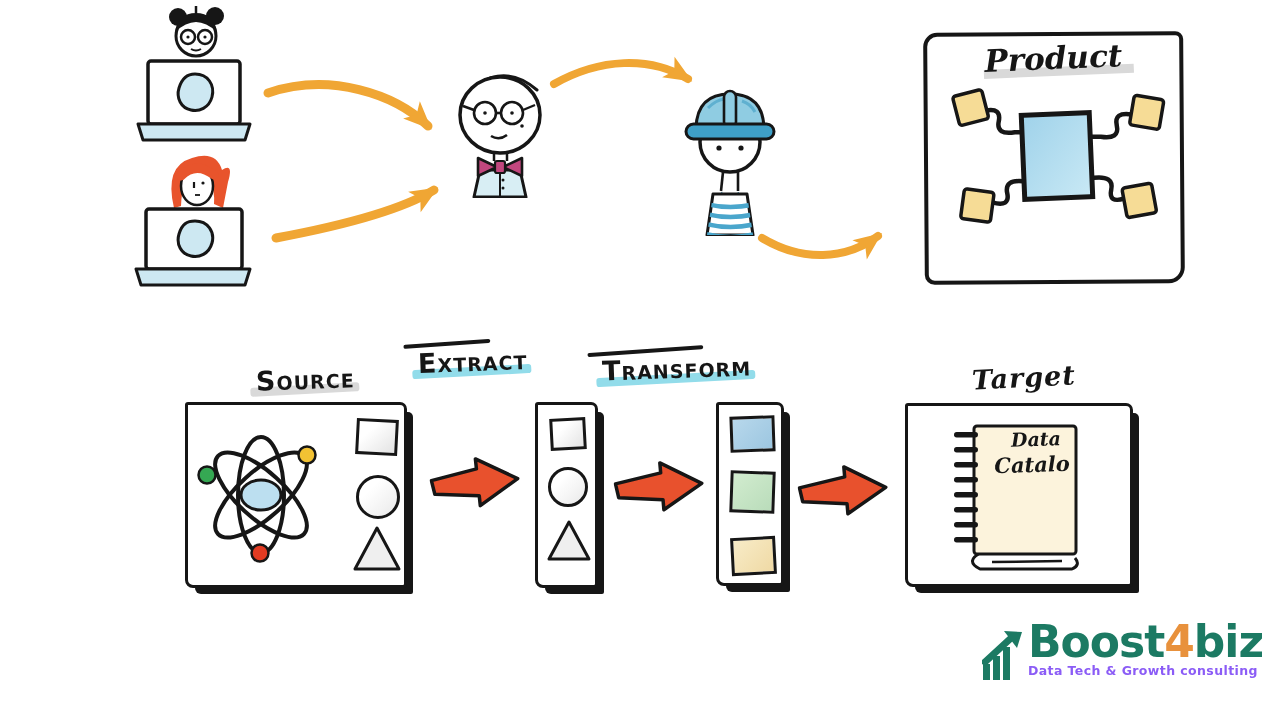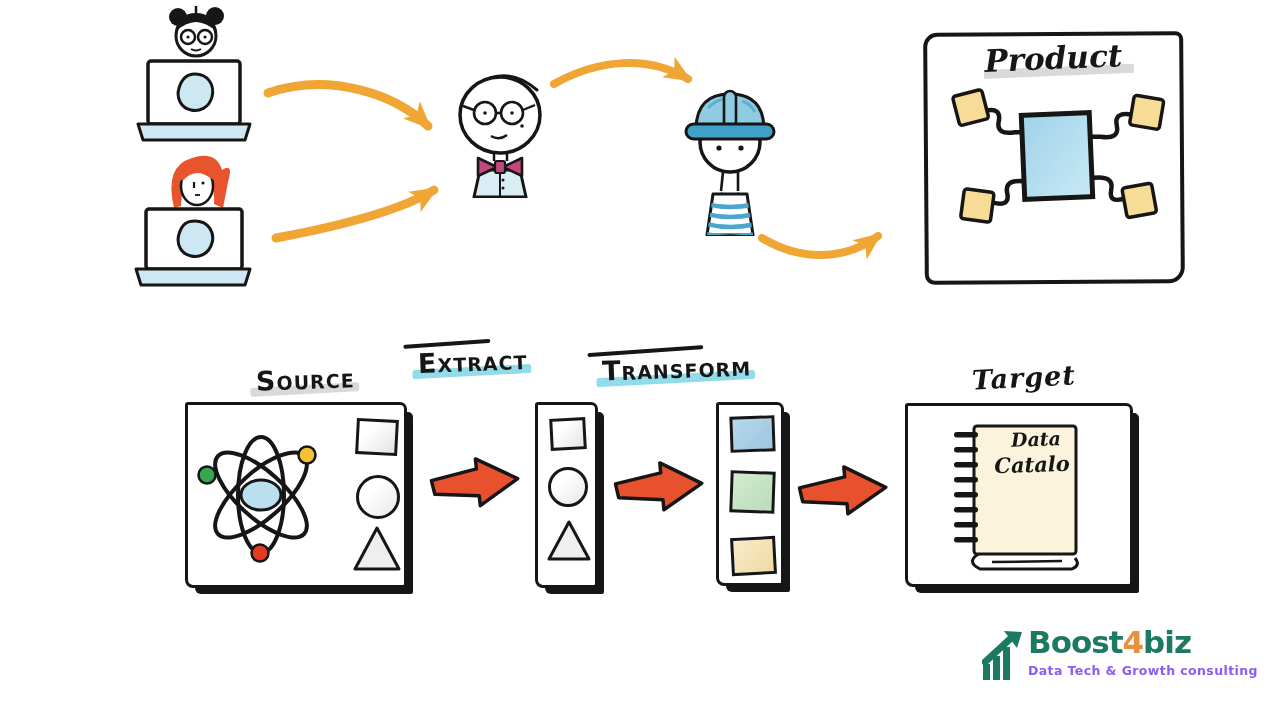--- a/index.html
+++ b/index.html
@@ -42,21 +42,21 @@
   .c-blue  { background:linear-gradient(135deg,#b8d8ec,#9cc6e0) !important; }
   .c-green { background:linear-gradient(135deg,#d2eccf,#b9dcba) !important; }
   .c-cream { background:linear-gradient(135deg,#f8ecc8,#efd9a4) !important; }
 
   
   .nb-text { position:absolute; font-family:"DejaVu Serif", serif; font-style:italic;
              font-weight:700; color:#161616; text-align:center; transform:rotate(-2deg); }
 
   
   #logo { position:absolute; left:982px; top:622px; display:flex; align-items:flex-start; }
-  #logo-words { font-weight:700; font-size:31px; line-height:40px; letter-spacing:-1px; }
+  #logo-words { font-weight:700; font-size:44px; line-height:40px; letter-spacing:-1px; }
   .lg-green { color:#1C7A63; } .lg-orange { color:#E8913C; }
   #logo-tagline { font-weight:700; font-size:12.5px; letter-spacing:0.4px; color:#8b5cf6;
                   margin-top:1px; }
 </style>
 </head>
 <body>
 
 <div id="canvas">
 
   <svg class="abs" style="left:0;top:0;" width="1280" height="330">

